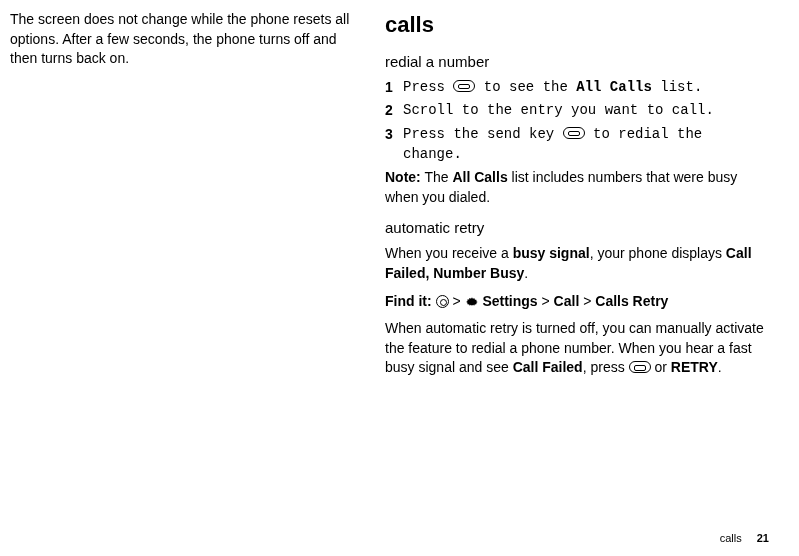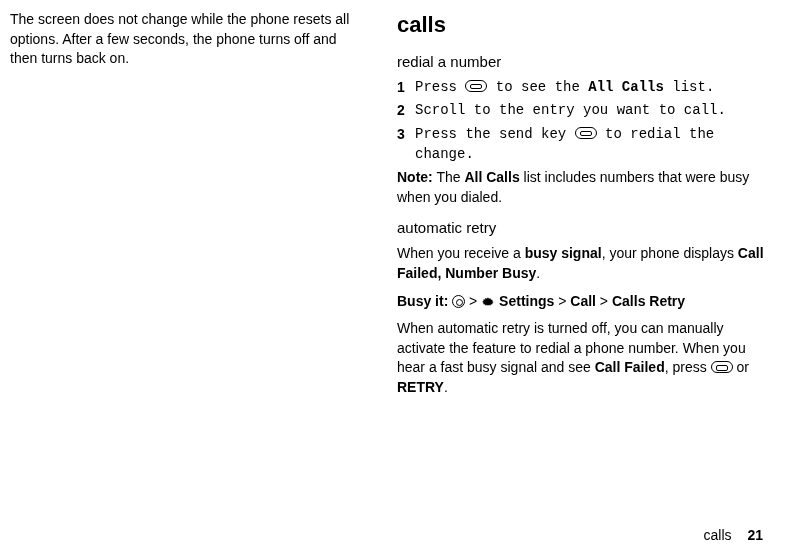--- a/index.html
+++ b/index.html
@@ -9,21 +9,21 @@
     font-family: Arial, Helvetica, sans-serif;
     font-size: 14px;
     line-height: 1.4;
     color: #000;
     background: #fff;
     position: relative;
     padding: 10px 30px 30px 10px;
   }
   .cols {
     display: flex;
-    gap: 42px;
+    gap: 30px;
     justify-content: space-between;
   }
   .left-col {
     width: 345px;
   }
   .right-col {
     flex: 1;
   }
   .h1 {
     font-size: 22px;
@@ -85,22 +85,22 @@
   .icon-gear {
     display:inline-block;
     width:14px; height:14px;
     vertical-align:-2px;
     position:relative;
   }
   .icon-gear svg { width:14px; height:14px; }
   .footer {
     position: absolute;
     bottom: 10px;
-    right: 36px;
-    font-size: 14px;
+    right: 30px;
+    font-size: 11px;
   }
   .footer .pnum { font-weight: bold; margin-left: 12px; }
 </style>
 </head>
 <body>
 
 <div class="cols">
   <div class="left-col">
     <p class="para">The screen does not change while the phone resets all options. After a few seconds, the phone turns off and then turns back on.</p>
   </div>
@@ -135,21 +135,21 @@
 
     <div class="h2">automatic retry</div>
 
 
     <p class="para">
       <span> When you receive a </span><span class="bold">busy signal</span><span>, your phone displays </span><span class="bold">Call Failed, Number Busy</span><span>.</span>
     </p>
 
 
     <p class="para">
-      <span class="bold">Busy it: </span>
+      <span class="bold">Find it: </span>
       <span class="icon-circle"></span><span> &gt; </span><span class="icon-gear"><svg viewBox="0 0 24 24">
             <path fill="#000" d="M12 8a4 4 0 1 0 0 8 4 4 0 0 0 0-8zm9 5h-1.1a7.9 7.9 0 0 0-.6-1.5l.8-.8-1.4-1.4-.8.8A7.9 7.9 0 0 0 16.4 9l.3-1.1-1.9-.5L14.5 8a8 8 0 0 0-1.6-.3V6.6h-2v1.1a8 8 0 0 0-1.6.3l-.3-1.1-1.9.5L7.4 9a7.9 7.9 0 0 0-1.5.6l-.8-.8L3.7 10.2l.8.8a7.9 7.9 0 0 0-.6 1.5H2.8v2h1.1c.1.5.3 1 .6 1.5l-.8.8 1.4 1.4.8-.8c.5.3 1 .5 1.5.6l-.3 1.1 1.9.5.3-1.1c.5.2 1.1.3 1.6.3v1.1h2v-1.1c.5 0 1.1-.1 1.6-.3l.3 1.1 1.9-.5-.3-1.1c.5-.1 1-.3 1.5-.6l.8.8 1.4-1.4-.8-.8c.3-.5.5-1 .6-1.5H21v-2z"></path>
           </svg></span> <span class="bold">Settings</span><span> &gt; </span><span class="bold">Call</span><span> &gt; </span><span class="bold">Calls Retry</span>
     </p>
 
     <p class="para">
       <span>When automatic retry is turned off, you can manually activate the feature to redial a phone number. When you hear a fast busy signal and see </span><span class="bold">Call Failed</span><span>, press </span><span class="icon-key"></span><span> or </span><span class="bold">RETRY</span><span>.</span>
     </p>
   </div>
 </div>

